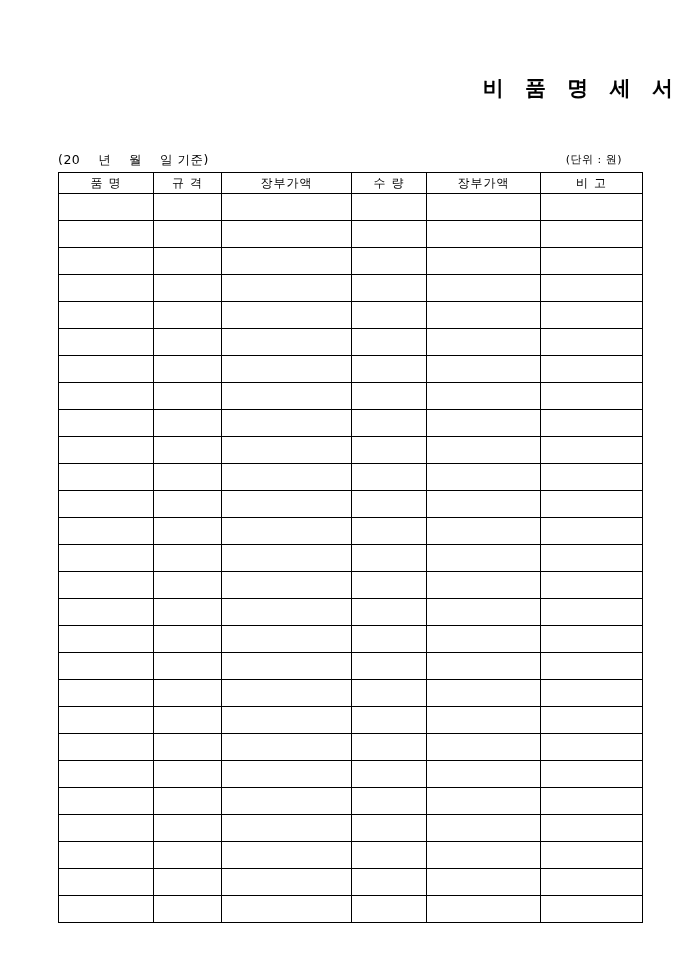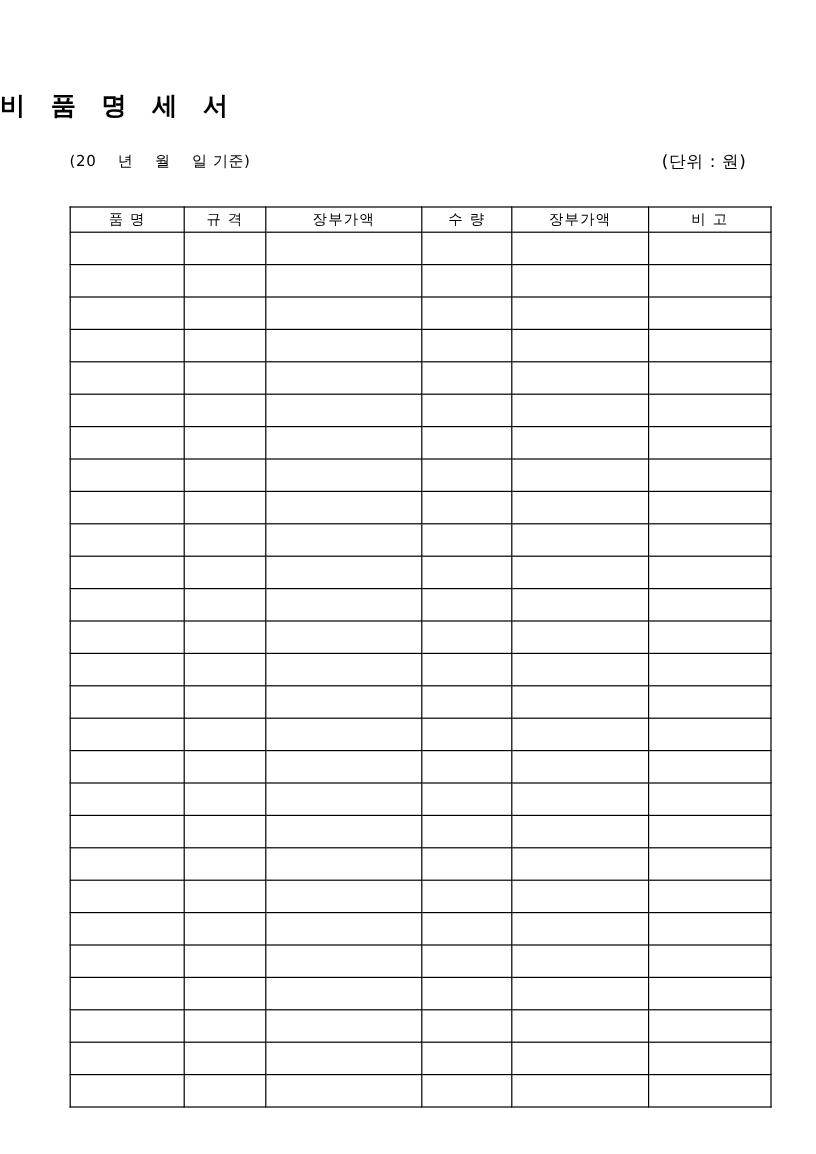--- a/index.html
+++ b/index.html
@@ -21,47 +21,47 @@
     top: 0;
     width: 680px;
     height: 962px;
     background: #ffffff;
   }
   .doc-title {
     position: absolute;
     left: 0;
     top: 74px;
     width: 680px;
-    text-align: left;
+    text-align: right;
     font-size: 21px;
     font-weight: bold;
     letter-spacing: 7px;
     color: #000000;
   }
   .meta-row {
     position: absolute;
     left: 58px;
-    top: 126px;
+    top: 152px;
     width: 564px;
     height: 18px;
     text-decoration: underline;
   }
   .meta-left {
     position: absolute;
     left: 0;
     top: 0;
     font-size: 12.5px;
     letter-spacing: 0.5px;
     white-space: pre;
   }
   .meta-right {
     position: absolute;
     right: 0;
     top: 0;
-    font-size: 14px;
+    font-size: 11px;
     letter-spacing: 0.5px;
     white-space: pre;
   }
   table.sheet {
     position: absolute;
     left: 58px;
     top: 172px;
     width: 564px;
     border-collapse: collapse;
     table-layout: fixed;

